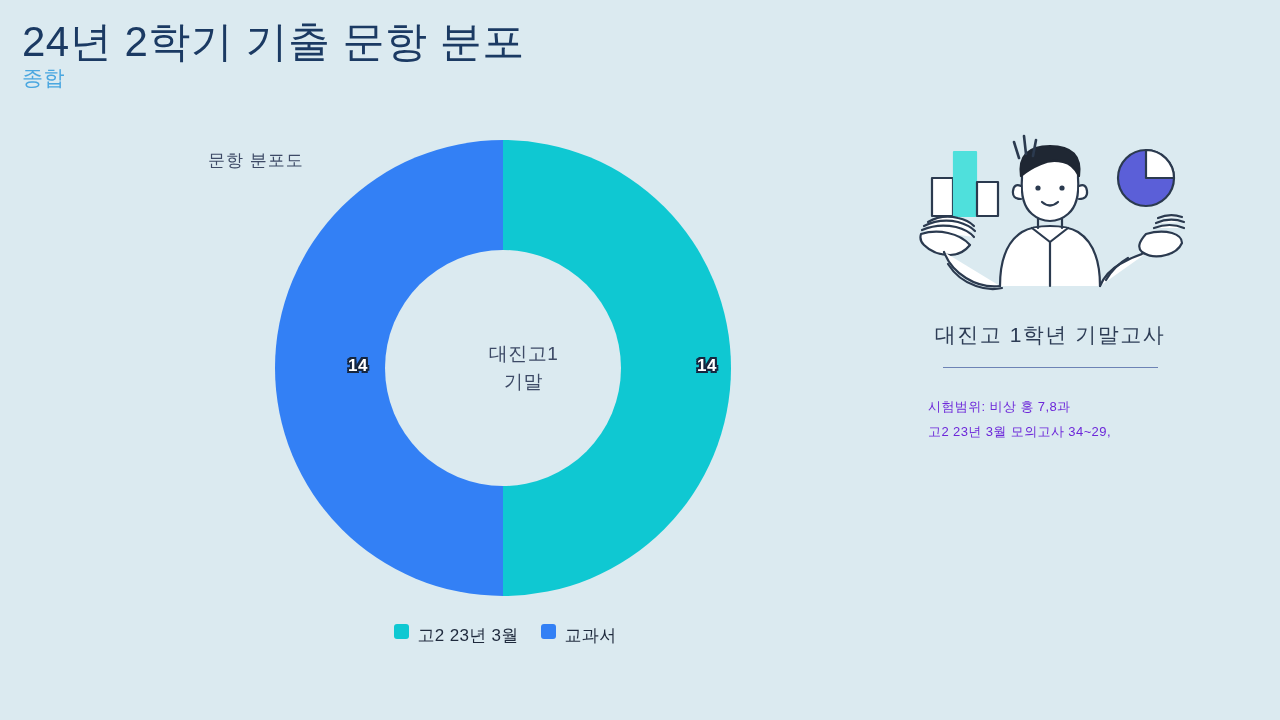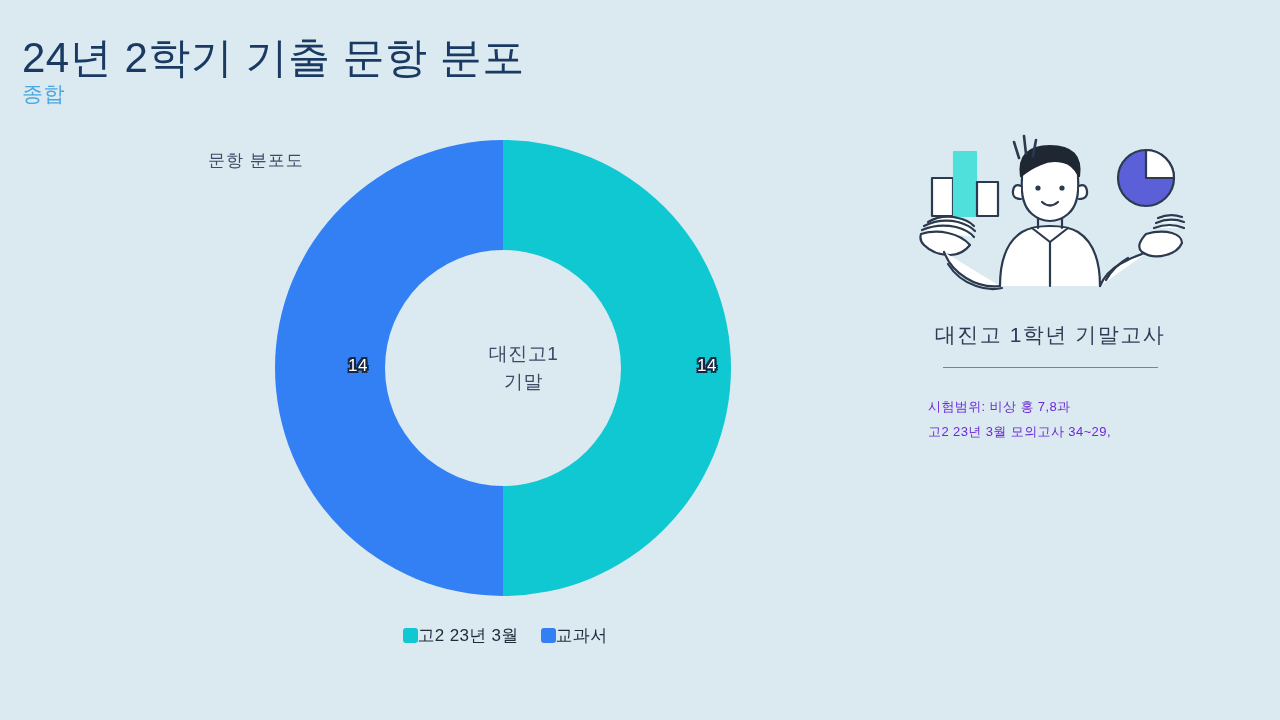--- a/index.html
+++ b/index.html
@@ -12,21 +12,21 @@
     overflow: hidden;
     background: #dbeaf0;
     font-family: "Liberation Sans", "DejaVu Sans", sans-serif;
     position: relative;
   }
 
   
   .header {
     position: absolute;
     left: 22px;
-    top: 36px;
+    top: 20px;
     width: 800px;
   }
   .title {
     font-size: 42px;
     line-height: 1.05;
     font-weight: 400;
     color: #1b3a63;
     letter-spacing: 0.5px;
     white-space: nowrap;
   }
@@ -82,21 +82,21 @@
     font-size: 19px;
     color: #3d4a66;
     line-height: 1.45;
     letter-spacing: 0.5px;
     text-align: center;
     margin-left: 41px;
   }
   .slice-value {
     position: absolute;
     font-size: 17px;
-    font-weight: normal;
+    font-weight: bold;
     color: #ffffff;
     letter-spacing: 0.5px;
     -webkit-text-stroke: 2.6px #16263f;
     paint-order: stroke fill;
     text-shadow:
       -2px -2px 0 #16263f,  2px -2px 0 #16263f,
       -2px  2px 0 #16263f,  2px  2px 0 #16263f,
       -2px  0   0 #16263f,  2px  0   0 #16263f,
        0   -2px 0 #16263f,  0    2px 0 #16263f;
     padding-left: 32px;
@@ -110,21 +110,22 @@
     left: 0;
     top: 616px;
     width: 1010px;
     display: flex;
     justify-content: center;
     align-items: center;
     gap: 22px;
   }
   .legend-item {
     display: flex;
-    align-items: center;
+    align-items: flex-start;
+    gap: 9px;
   }
   .legend-swatch {
     width: 15px;
     height: 15px;
     border-radius: 3px;
   }
   .legend-label {
     font-size: 17px;
     color: #1f2a3d;
     letter-spacing: 0.3px;

